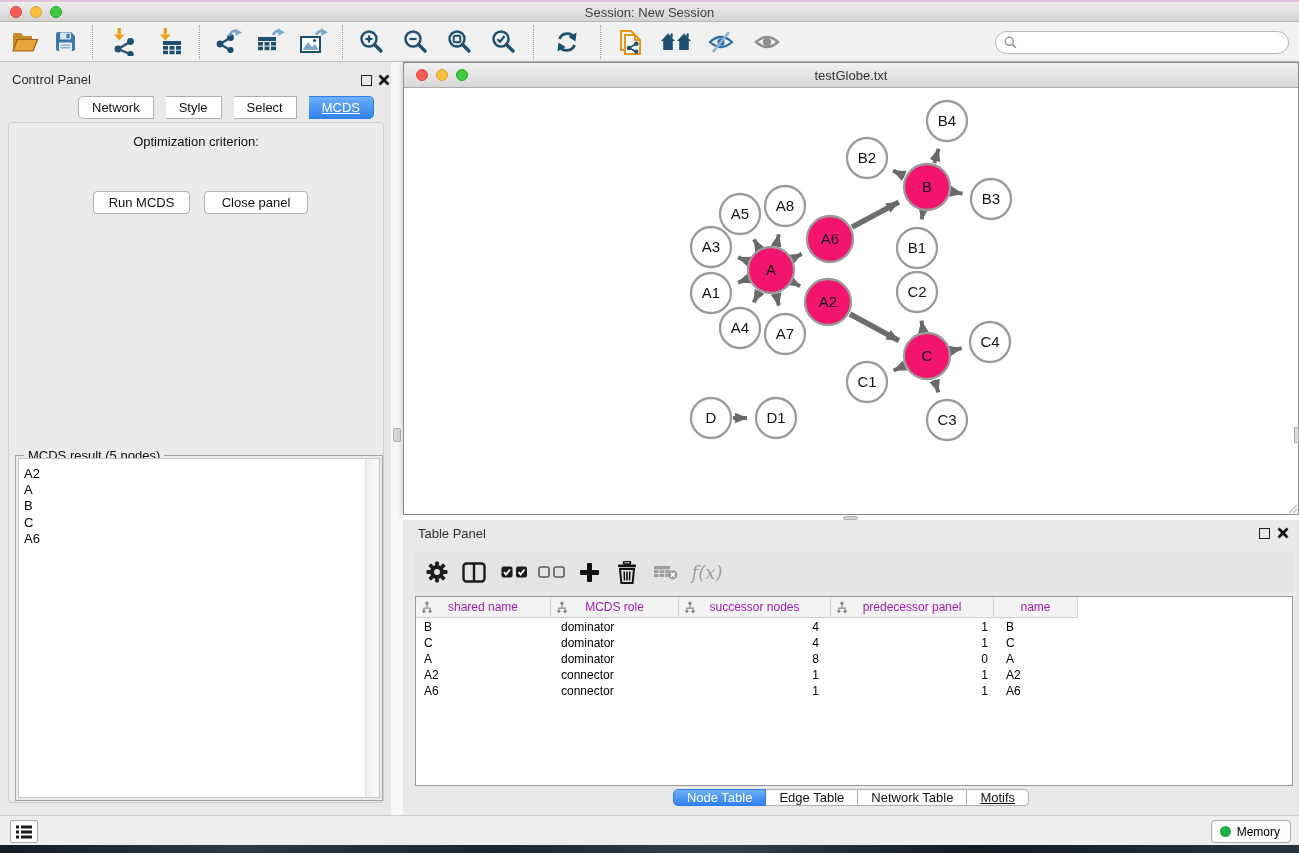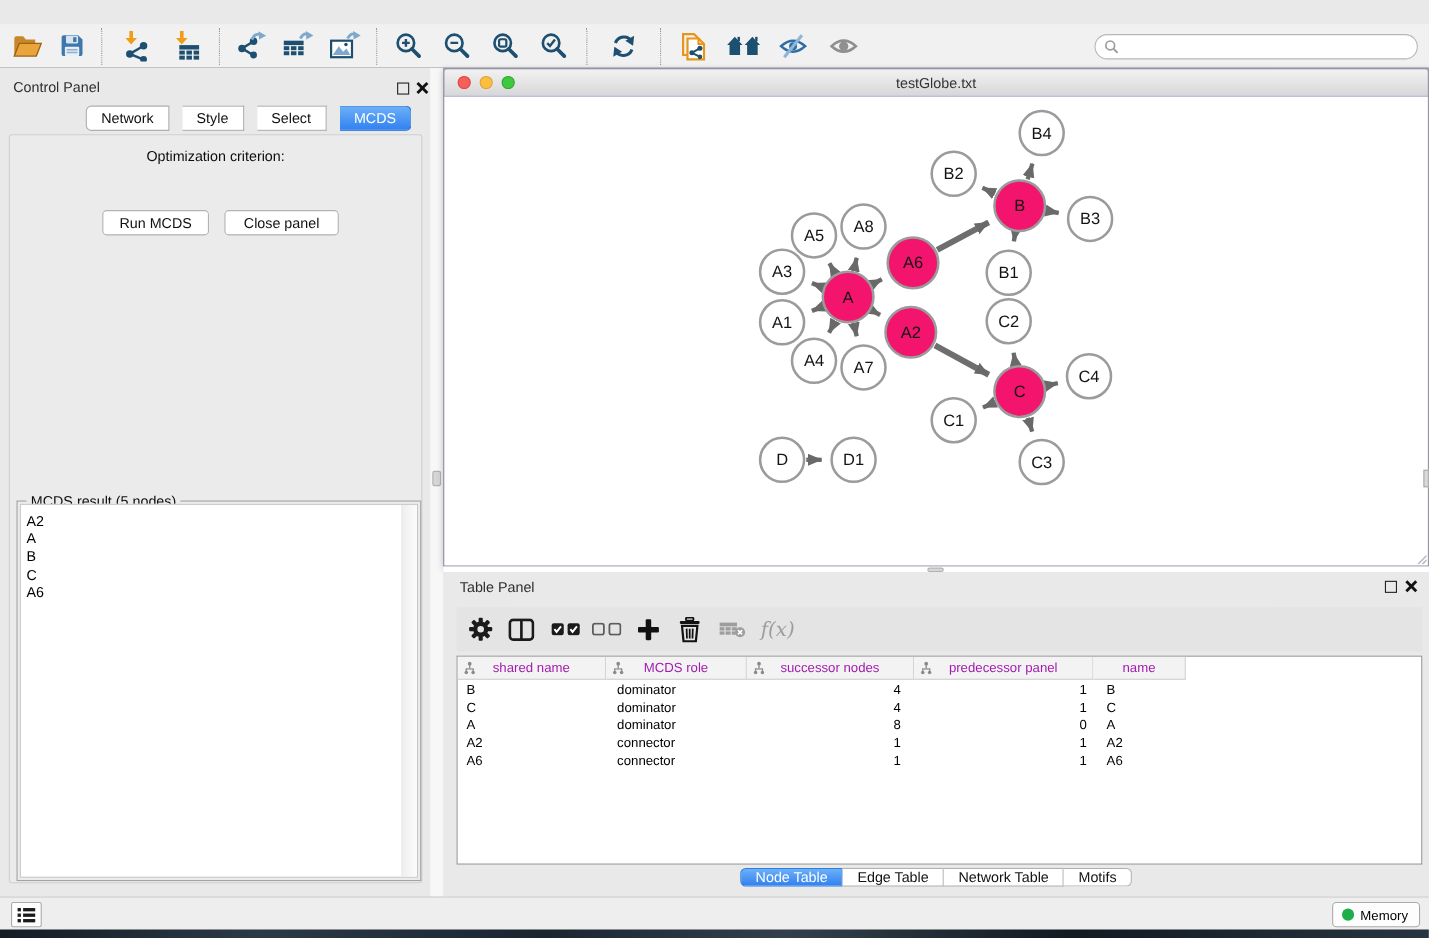--- a/index.html
+++ b/index.html
@@ -38,21 +38,21 @@
   
   .control-panel { position:absolute; left:0; top:0; width:391px; height:753px;
     background:#e9e9e9; }
   .panel-head-label { position:absolute; left:12px; top:10px; font-size:13px; color:#2e2e2e; }
   .float-ic { position:absolute; width:11px; height:11px; border:1.6px solid #222; top:13px; }
   .close-ic { position:absolute; top:11px; width:14px; height:14px; }
   .seg-row { position:absolute; display:flex; height:23px;gap:12px; }
   .seg { background:#fff; border:1px solid #b0b0b0; border-left:none; font-size:13px;
     color:#111; display:flex; align-items:center; justify-content:center; padding:0 13px; }
   .seg:first-child { border-left:1px solid #b0b0b0; border-radius:5px 0 0 5px; }
-  .seg:last-child { border-radius:0 5px 5px 0; }
+  .seg:last-child { border-radius:0 5px 5px 0;text-decoration:underline; }
   .seg.sel { background:linear-gradient(#6cb0f7,#3181f0); border-color:#2f7ce4; color:#fff; }
   .cp-body { position:absolute; left:8px; top:60px; width:376px; height:681px;
     background:#ebebeb; border:1px solid #d0d0d0; border-radius:3px; }
   .opt-label { position:absolute; left:0; width:100%; top:11px; text-align:center;
     font-size:13px; color:#0d0d0d; }
   .dropdown { position:absolute; left:34px; top:33px; width:315px; height:25px;
     background:#fff; border:1px solid #b3b3b3; border-radius:5px;
     display:flex; align-items:center; }
   .dropdown .val { flex:1; font-size:13.5px; color:#111; padding-left:10px; white-space:nowrap; }
   .stepper { width:22px; height:100%; border-radius:0 4px 4px 0;
@@ -132,20 +132,28 @@
     display:flex; align-items:center; gap:6px; font-size:12px; color:#000; }
   .memory-dot { width:11px; height:11px; border-radius:50%; background:#1fae49; }
   .desk-strip { position:absolute; left:0; top:845px; width:100%; height:8px;
     background:linear-gradient(90deg,#141c24,#2c3a46 18%,#1a2530 38%,#33404c 55%,#121a22 75%,#283540); }
 </style>
 </head>
 <body>
 
 <div class="screen">
 
+  <div class="titlebar">
+    <div class="tl-group">
+      <div class="tl red"></div>
+      <div class="tl yellow"></div>
+      <div class="tl green"></div>
+    </div>
+    <div class="win-title">Session: New Session</div>
+  </div>
 
   <div class="toolbar">
     <div class="tbtn" style="width:40px">
       <svg width="28" height="24" viewBox="0 0 28 24">
           <path d="M2 21 V5 a2 2 0 0 1 2-2 h6 l2.5 3 H21 v4" fill="#c8882a"></path>
           <path d="M2 21 L6.5 9.5 H26.5 L22 21 Z" fill="#eba33c" stroke="#9a6312" stroke-width="1.2"></path>
         </svg>
     </div>
     <div class="tbtn" style="width:40px">
       <svg width="23" height="23" viewBox="0 0 23 23">

